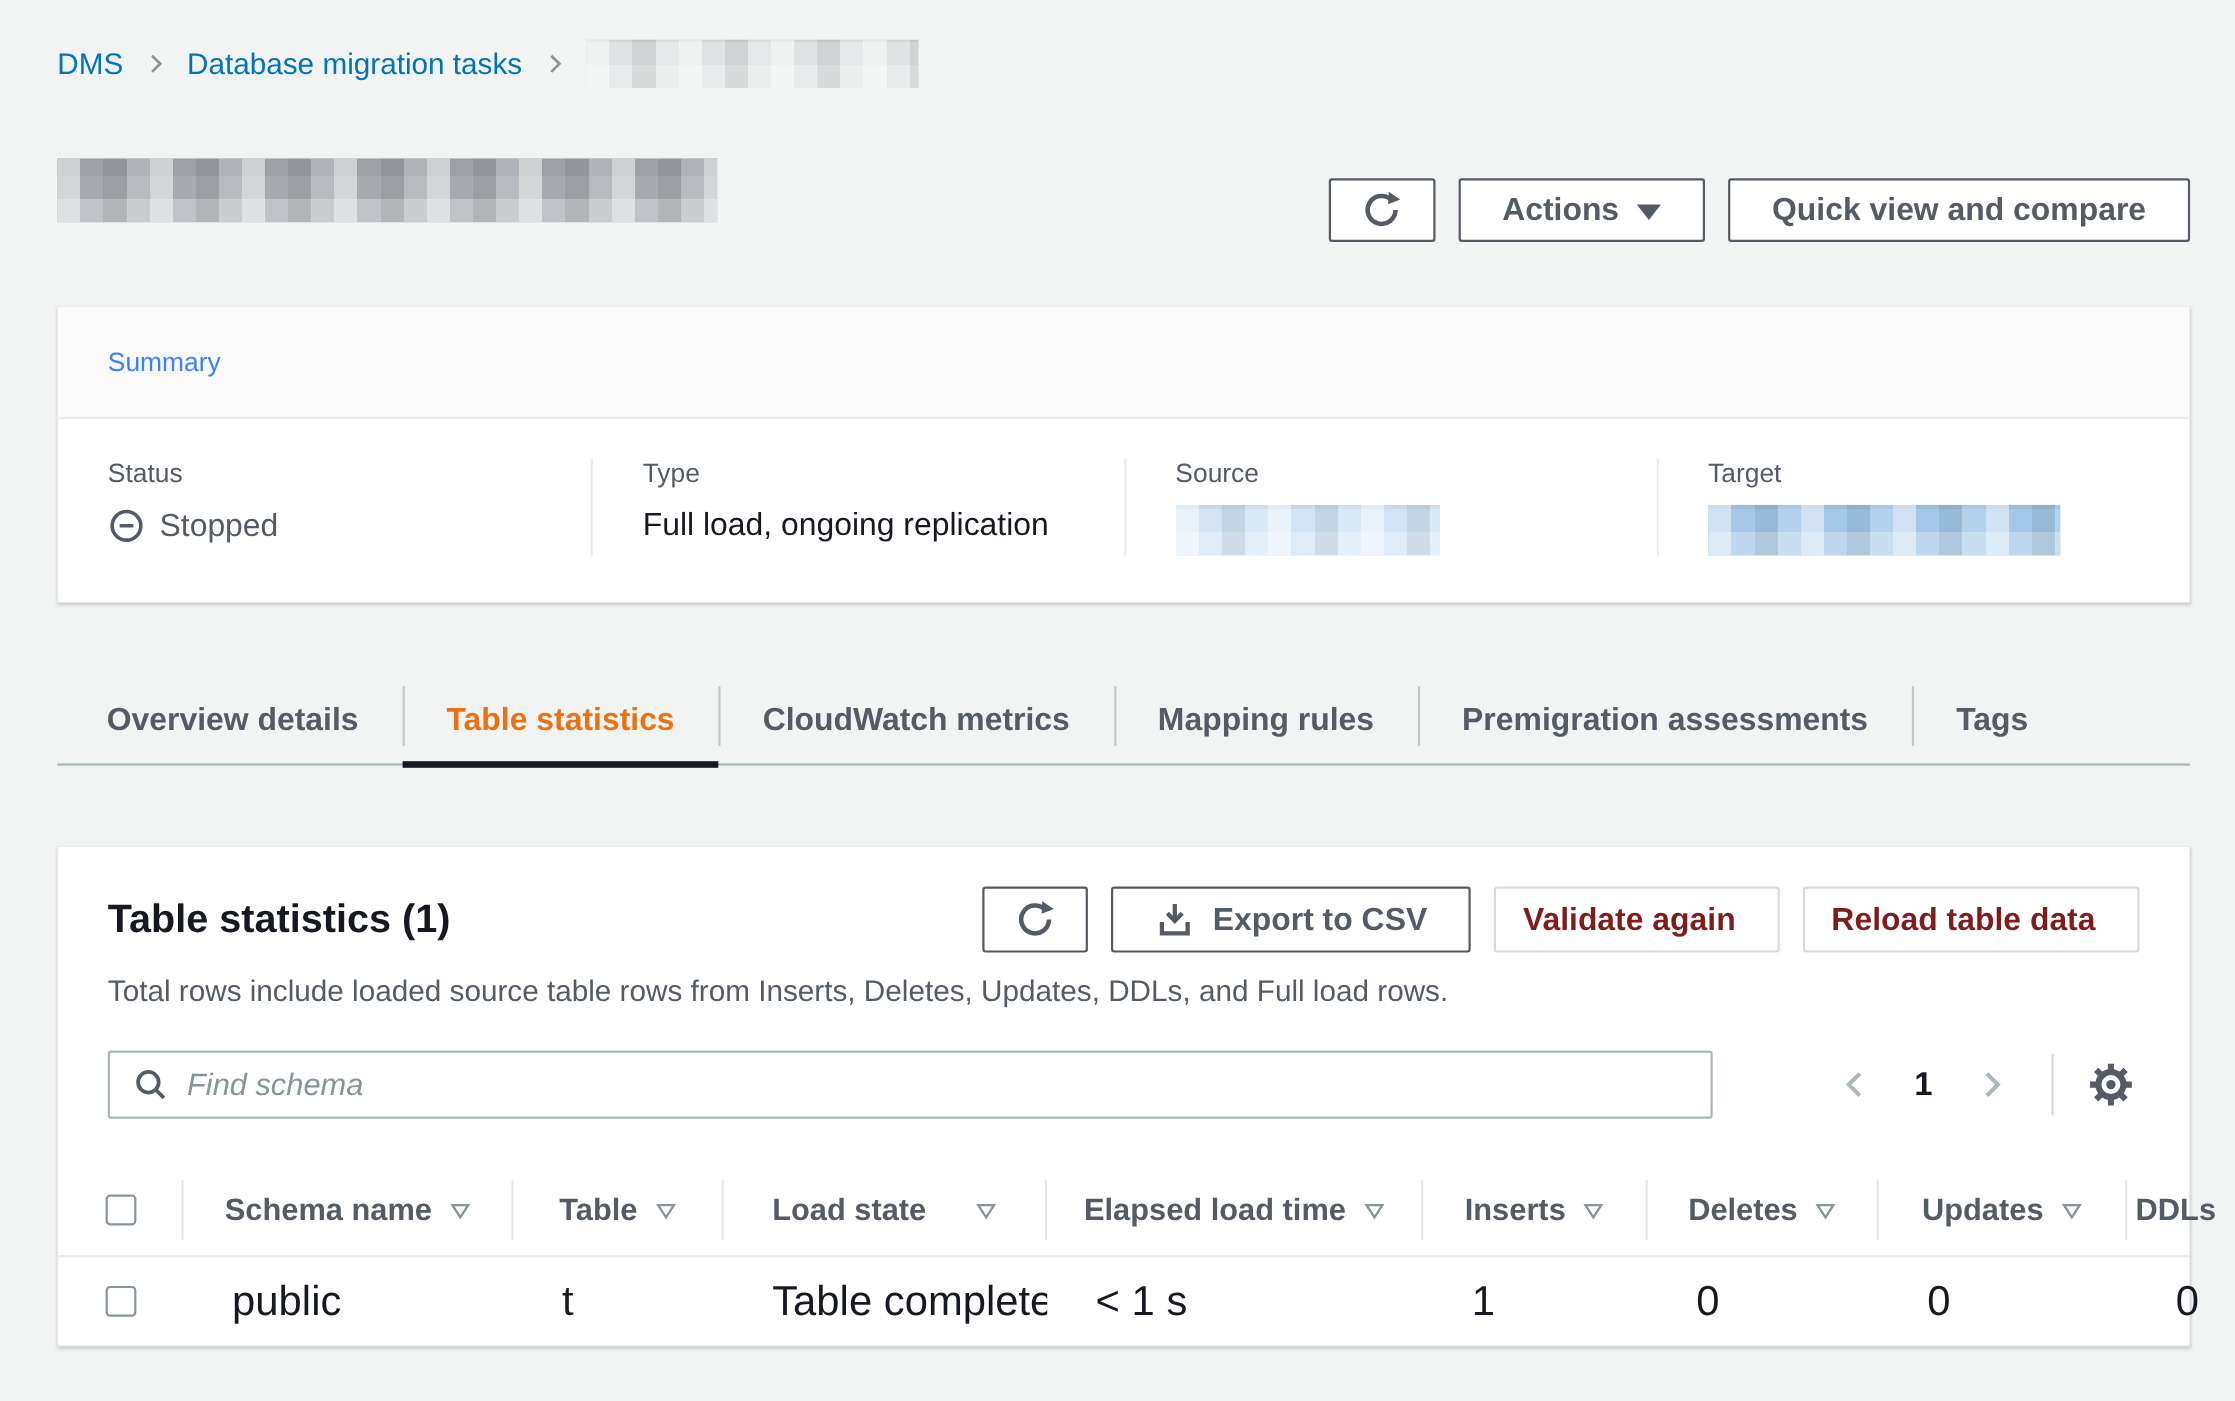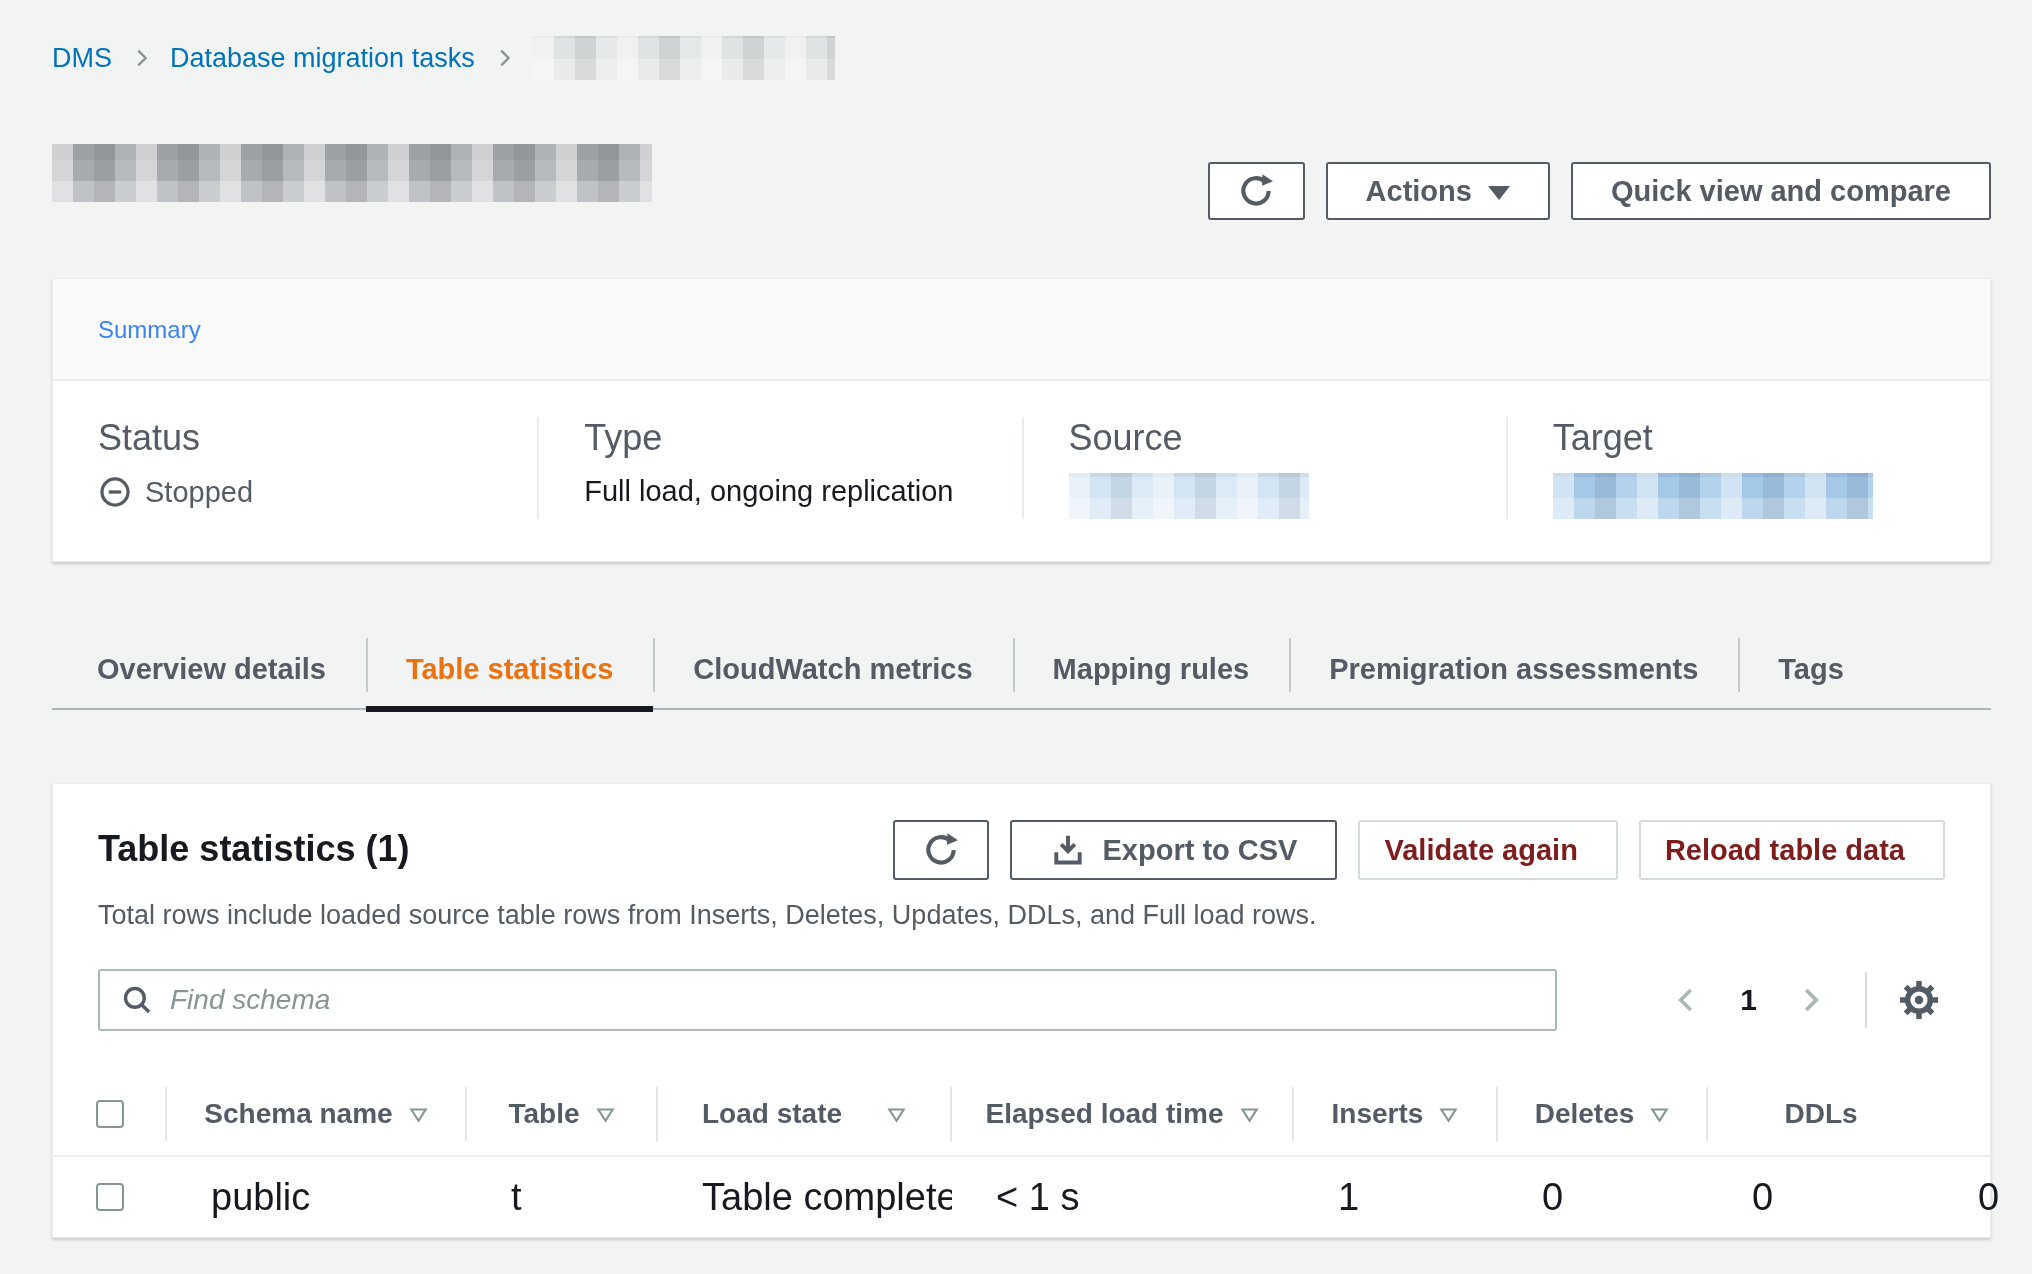--- a/index.html
+++ b/index.html
@@ -42,21 +42,21 @@
   .card {
     background: #fff; border: 1px solid #eaeded; border-radius: 1px;
     box-shadow: 0 2px 3px 0 rgba(0,28,36,.18);
   }
   .summary-card { margin-top: 58px; }
   .summary-header { background: #fafafa; border-bottom: 2px solid #eaeded; padding: 37px 45px 35px; }
   .summary-title { font-size: 24px; font-weight: 400; color: #3b82f6; }
   .summary-grid { display: grid; grid-template-columns: 1fr 1fr 1fr 1fr; padding: 36px 0 42px; }
   .summary-col { padding: 0 30px 0 45px; border-left: 2px solid #eaeded; }
   .summary-col:first-child { border-left: none; }
-  .field-label { font-size: 36px; color: #545b64; }
+  .field-label { font-size: 24px; color: #545b64; }
   .field-value { margin-top: 16px; font-size: 29px; color: #16191f; display: flex; align-items: center; gap: 13px; }
   .status-value { color: #545b64; }
   .source-redacted { width: 240px; height: 46px; background: #d3e5f4; margin-top: 14px; }
   .target-redacted { width: 320px; height: 46px; background: #a3c8e8; margin-top: 14px; }
 
   
   .tabs { display: flex; margin-top: 68px; border-bottom: 2px solid #aab7b8; height: 80px; }
   .tab {
     position: relative; display: flex; align-items: center;
     padding: 0 40px; font-size: 29px; font-weight: 700; color: #545b64; cursor: pointer; white-space: nowrap;
@@ -327,20 +327,28 @@
         </div>
         <div class="th">
           <span>Deletes</span>
           <span class="sort-icon">
               <svg width="23" height="23" viewBox="0 0 24 24">
                 <polygon points="12,18.5 4.5,6.8 19.5,6.8" fill="none" stroke="#879596" stroke-width="2.2"></polygon>
               </svg>
             </span>
         </div>
         <div class="th">
+          <span>Updates</span>
+          <span class="sort-icon">
+              <svg width="23" height="23" viewBox="0 0 24 24">
+                <polygon points="12,18.5 4.5,6.8 19.5,6.8" fill="none" stroke="#879596" stroke-width="2.2"></polygon>
+              </svg>
+            </span>
+        </div>
+        <div class="th">
           <span>DDLs</span>
         </div>
       </div>
 
       <div class="t-row">
         <div class="td cb-cell">
           <span class="checkbox"></span>
         </div>
         <div class="td">public</div>
         <div class="td">t</div>

